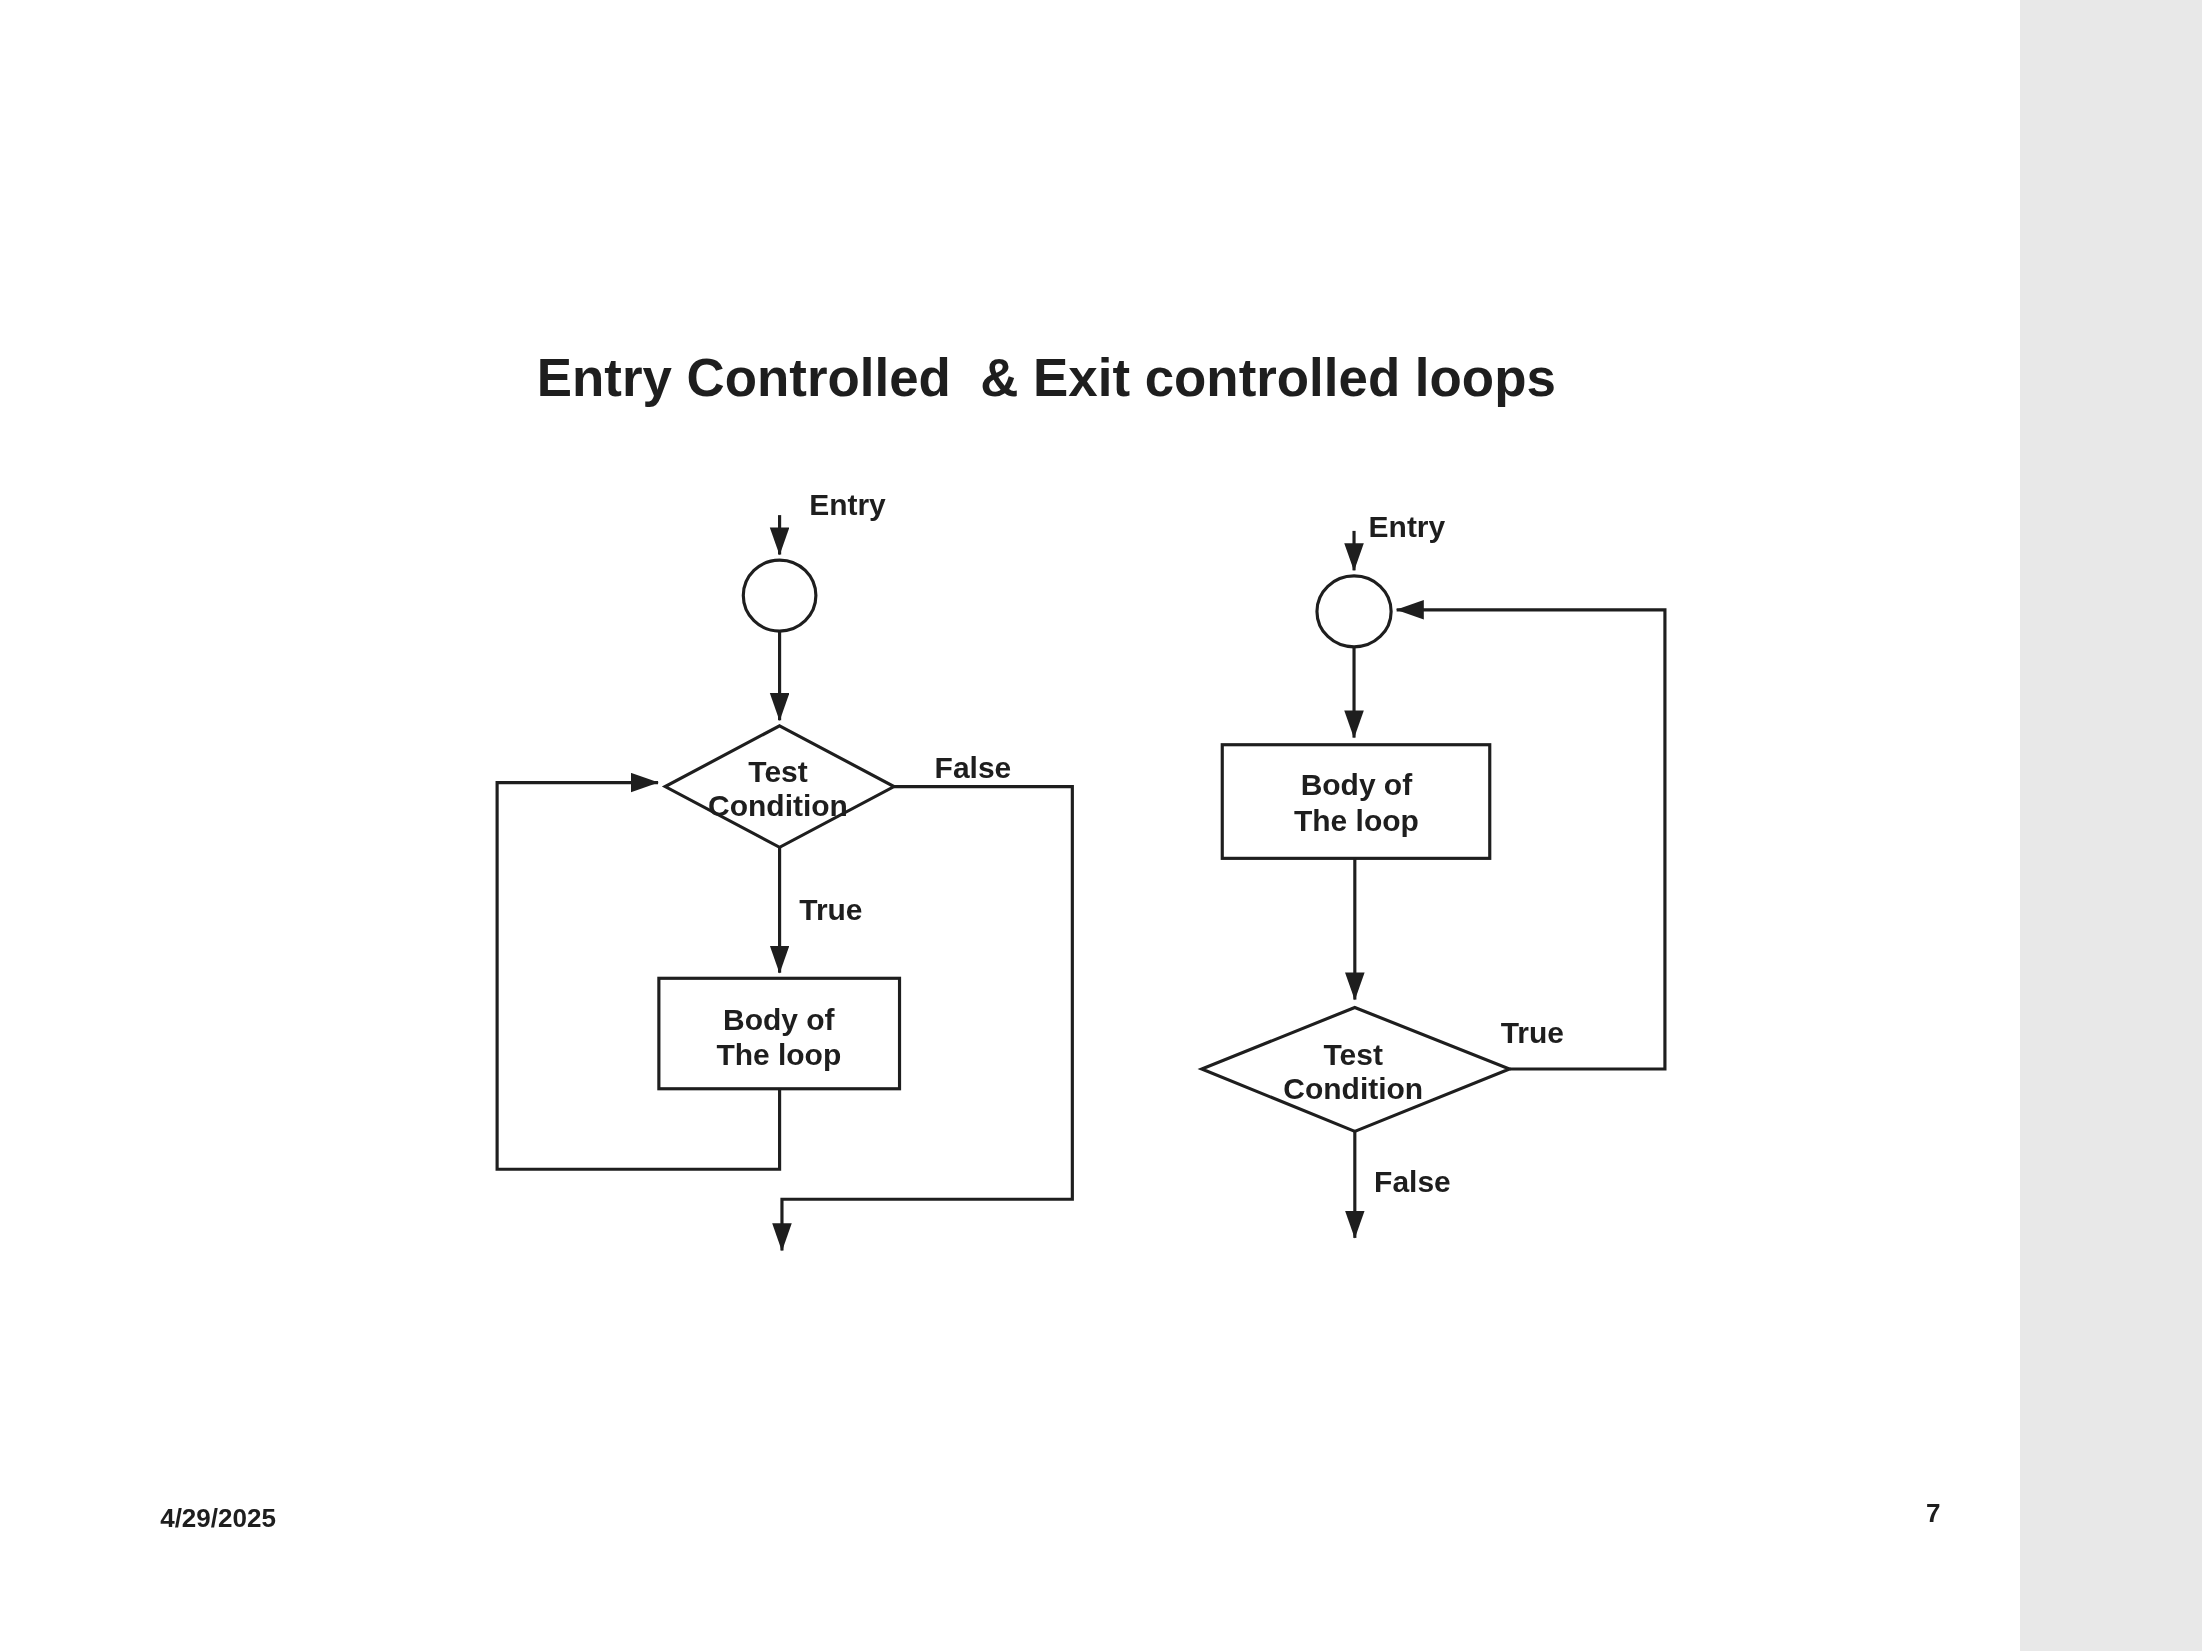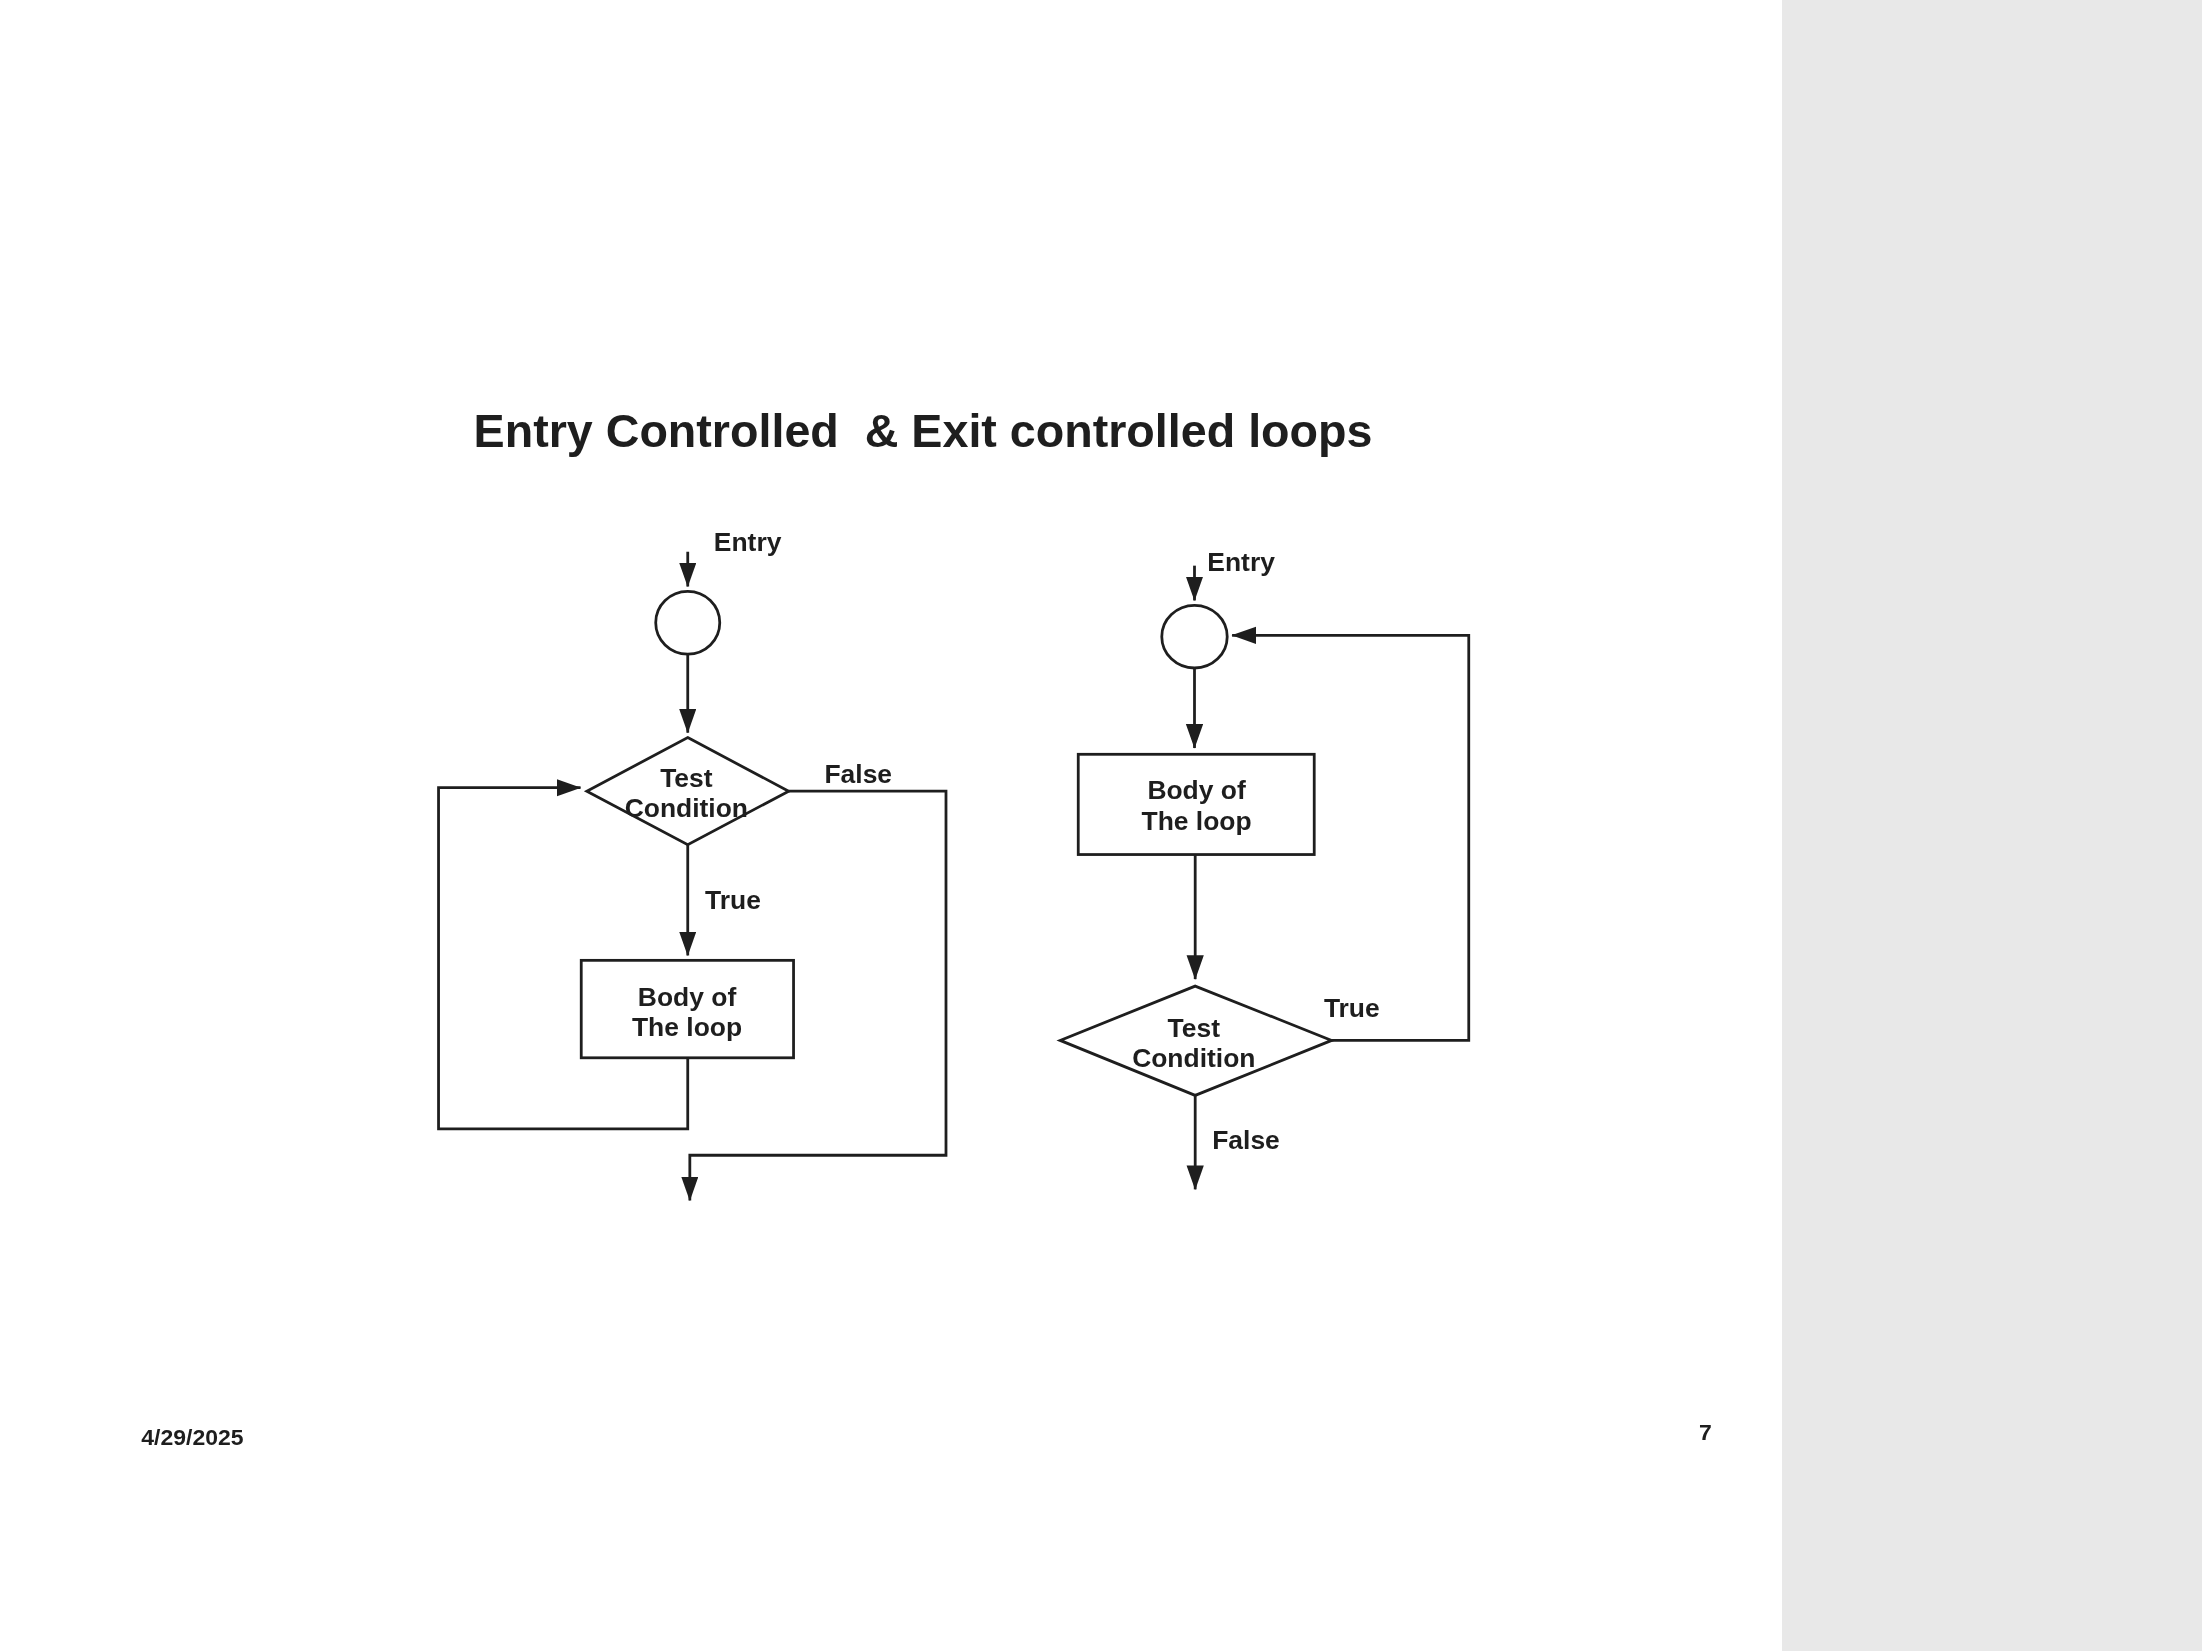--- a/index.html
+++ b/index.html
@@ -1,18 +1,18 @@
 <!DOCTYPE html>
 <html style="--ink: #1e1e1e; --background: #ffffff;font-size:13.8px"><head>
 <meta charset="utf-8">
 <style>
   :root { --ink:#1e1e1e; --background:#ffffff; }
   html,body { margin:0; padding:0; background:#e8e8e8; }
   #slide {
-    width:1782px; height:1652px; background:var(--background,#fff);
+    width:2020px; height:1652px; background:var(--background,#fff);
     position:relative; overflow:hidden;
     font-family:"Liberation Sans", sans-serif;
   }
   svg { display:block; width:100%; height:100%; }
   svg text {
     font-family:"Liberation Sans", sans-serif;
     font-weight:bold;
     fill:var(--ink,#1e1e1e);
     white-space:pre;
   }

